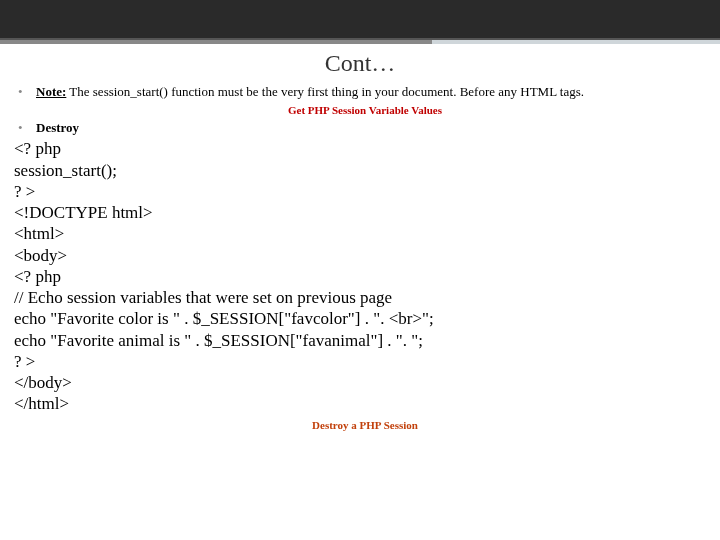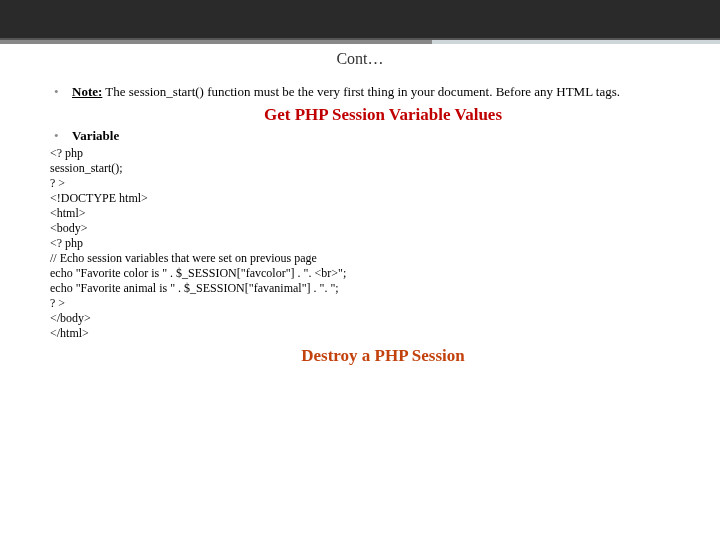--- a/index.html
+++ b/index.html
@@ -32,31 +32,30 @@
     left: 0; right: 0;
     bottom: -6px;
     height: 4px;
     background: linear-gradient(to right, #888 0 60%, #cfd6da 60% 100%);
   }
   .title {
     position: absolute;
     top: 50px;
     left: 0; right: 0;
     text-align: center;
-    font-size: 16px;
+    font-size: 24px;
     color: #333;
     font-family: "Times New Roman", Georgia, serif;
   }
   .content {
     position: absolute;
     top: 84px;
     left: 14px;
     right: 4px;
     line-height: 1.25;
-    margin-left: 36px;
   }
   ul.bullets {
     margin: 0 0 0 0;
     padding: 0 0 0 18px;
     list-style: none;
   }
   ul.bullets > li {
     position: relative;
     padding-left: 4px;
     margin: 0 0 2px 0;
@@ -67,32 +66,32 @@
     left: -14px;
     color: #888;
     font-size: 13px;
     line-height: 1.25;
   }
   .note-label { font-weight: bold; text-decoration: underline; }
   .section-heading {
     text-align: center;
     font-weight: bold;
     color: #c00000;
-    font-size: 17px;
+    font-size: 11px;
     margin: 4px 0 2px 0;
     font-family: "Times New Roman", Georgia, serif;
   }
   .section-heading.black { color: #c2410c; }
   .example-label { font-weight: bold; }
   .code {
     margin: 0 0 0 0;
     padding: 0;
     white-space: pre;
     font-family: Georgia, "Times New Roman", serif;
-    font-size: 12px;
+    font-size: 17px;
     line-height: 1.25;
   }
 </style>
 </head>
 <body>
 
 <div class="slide">
   <div class="topbar"></div>
   <div class="title">Cont…</div>
 
@@ -101,21 +100,21 @@
     <ul class="bullets">
       <li>
         <span class="note-label">Note:</span><span> The session_start() function must be the very first thing in your document. Before any HTML tags.</span>
       </li>
     </ul>
 
     <div class="section-heading">Get PHP Session Variable Values</div>
 
     <ul class="bullets">
       <li>
-        <span class="example-label">Variable</span>
+        <span class="example-label">Destroy</span>
       </li>
     </ul>
 
     <div class="code">&lt;? php
 session_start();
 ? &gt;
 &lt;!DOCTYPE html&gt;
 &lt;html&gt;
 &lt;body&gt;
 &lt;? php

